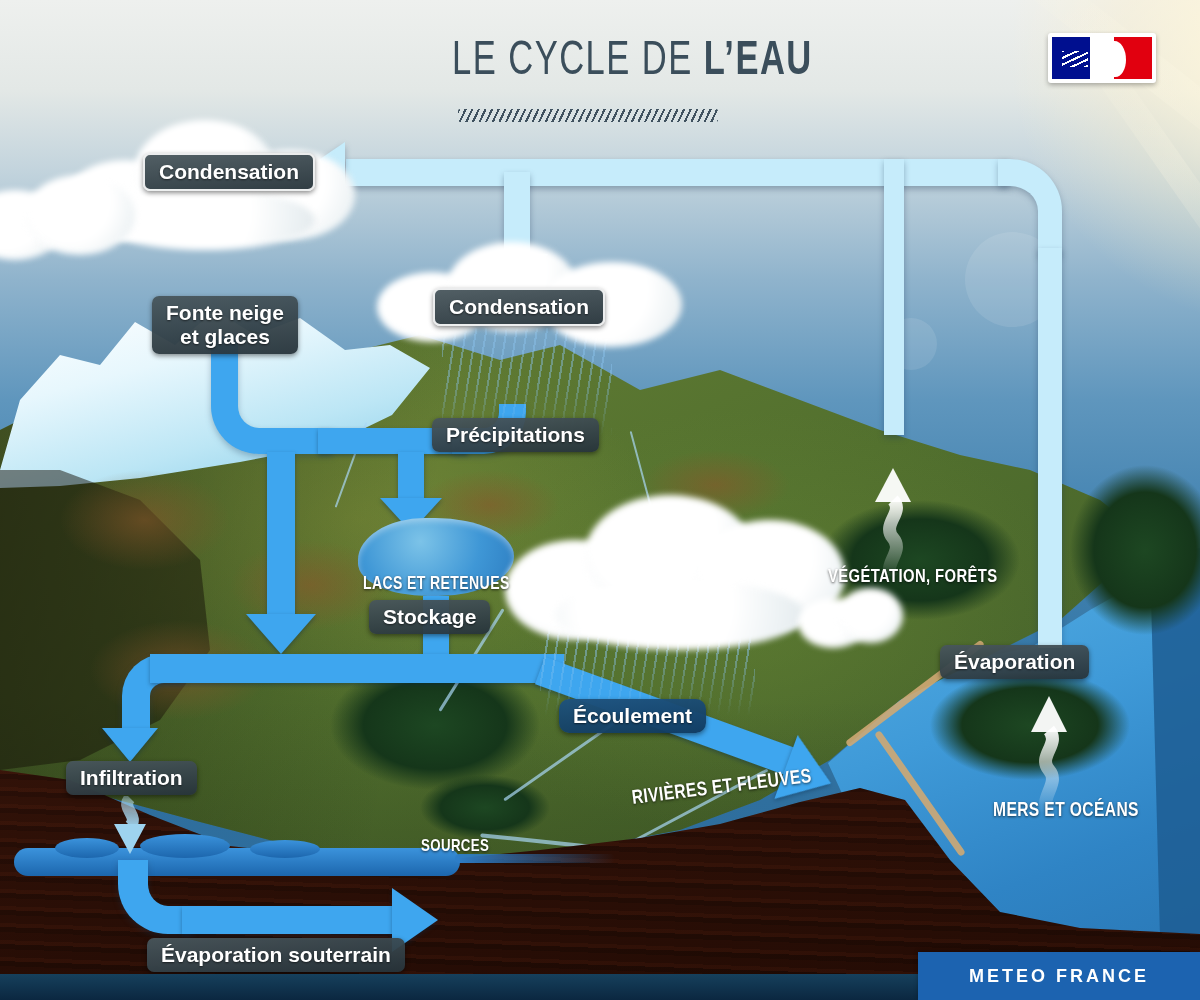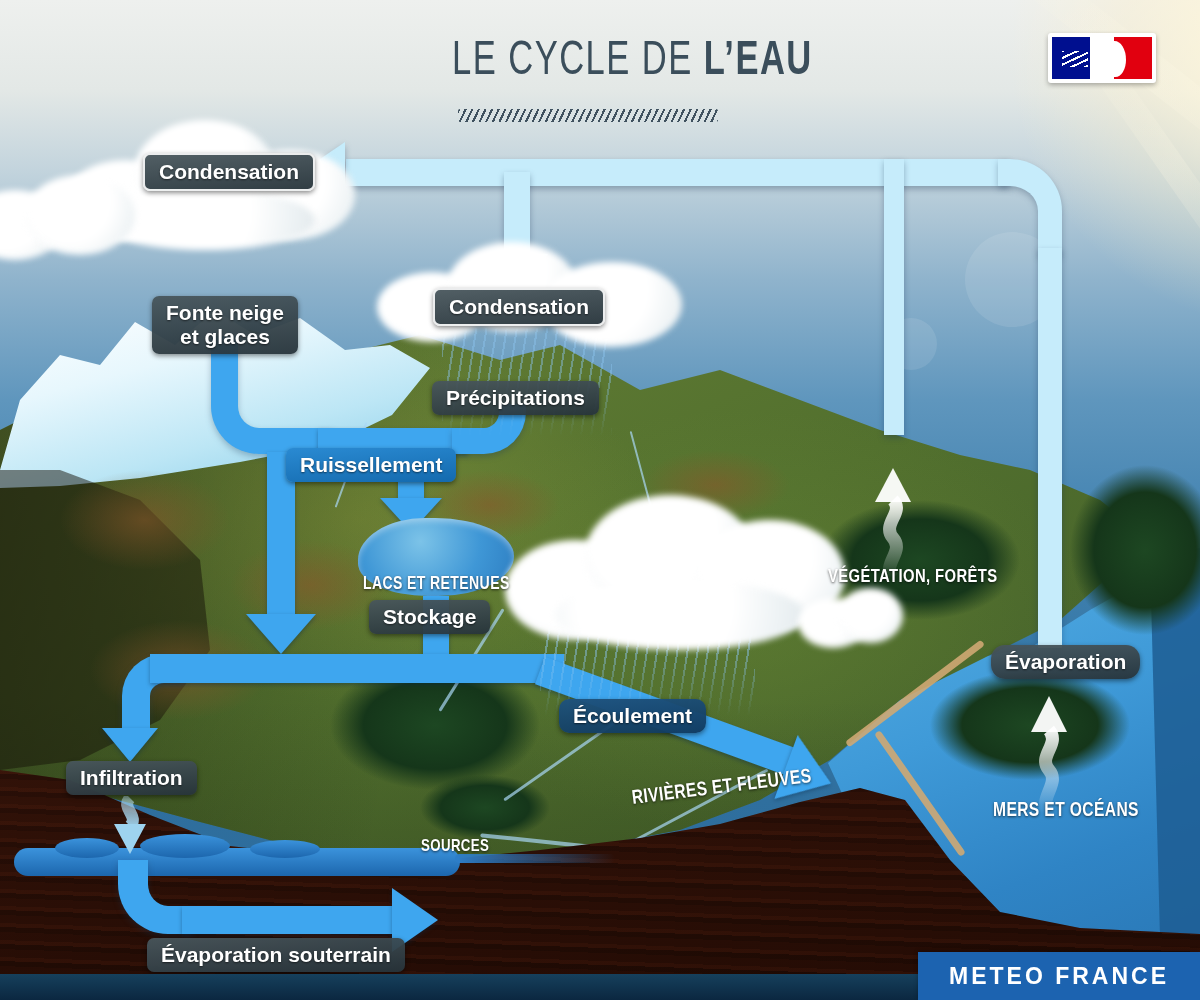--- a/index.html
+++ b/index.html
@@ -101,21 +101,21 @@
   .marianne-face{position:absolute;left:-10px;top:4px;width:22px;height:36px;background:#fff;
         border-radius:40% 60% 55% 45%;}
   .marianne-swoosh{position:absolute;right:2px;top:14px;width:26px;height:16px;
         background:repeating-linear-gradient(-25deg,#fff 0 2px,rgba(255,255,255,0) 2px 6px);}
 
   
   .bottom-band{left:0;top:974px;width:1200px;height:26px;
         background:linear-gradient(#16405c,#0b2740);}
   .meteo{left:918px;top:952px;width:282px;height:48px;background:#1c63b0;
         display:flex;align-items:center;justify-content:center;color:#fff;
-        font-weight:bold;font-size:23px;letter-spacing:3px;
+        font-weight:bold;font-size:18px;letter-spacing:3px;
         box-shadow:0 -1px 4px rgba(0,0,0,.3);}
 </style>
 </head>
 <body>
 
 <div class="stage">
 
   <div class="abs sky"></div>
   <div class="abs sun"></div>
   <div class="abs ray" style="left:950px;top:60px;width:420px;height:34px;transform:rotate(38deg);"></div>
@@ -244,24 +244,23 @@
     <div class="puff" style="left:0;top:10px;width:70px;height:50px;"></div>
     <div class="puff" style="left:40px;top:0;width:65px;height:55px;"></div>
   </div>
 
   <div class="box bordered" style="left:143px;top:153px;"><span>Condensation</span></div>
   <div class="box" style="left:152px;top:279px;margin-top:17px;">
     <span>Fonte neige</span><br>
     <span>et glaces</span>
   </div>
   <div class="box bordered" style="left:433px;top:288px;"><span>Condensation</span></div>
-  <div class="box" style="left:432px;top:381px;"><span>Précipitations</span></div>
-  <div class="box blue" style="left:286px;top:448px;"><span>Ruissellement</span></div>
+  <div class="box" style="left:432px;top:418px;"><span>Précipitations</span></div>
   <div class="box" style="left:369px;top:600px;"><span>Stockage</span></div>
-  <div class="box" style="left:991px;top:645px;border-radius:14px;"><span>Évaporation</span></div>
+  <div class="box" style="left:940px;top:645px;"><span>Évaporation</span></div>
   <div class="box navy" style="left:559px;top:699px;"><span>Écoulement</span></div>
   <div class="box" style="left:66px;top:761px;"><span>Infiltration</span></div>
   <div class="box" style="left:147px;top:938px;"><span>Évaporation souterrain</span></div>
 
   <div class="caps" style="left:363px;top:573px;font-size:18px;">LACS ET RETENUES</div>
   <div class="caps" style="left:828px;top:565px;font-size:19px;">VÉGÉTATION, FORÊTS</div>
   <div class="caps" style="left:632px;top:786px;font-size:20px;transform:rotate(-7deg) scaleX(.78);">RIVIÈRES ET FLEUVES</div>
   <div class="caps" style="left:993px;top:798px;font-size:20px;">MERS ET OCÉANS</div>
   <div class="caps" style="left:421px;top:836px;font-size:17px;">SOURCES</div>
 

